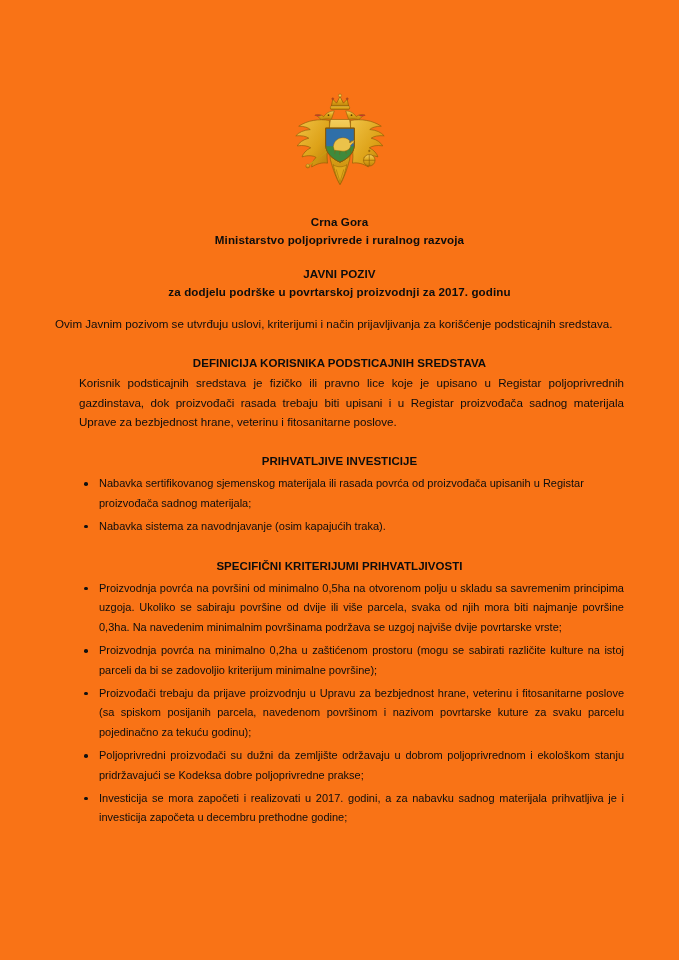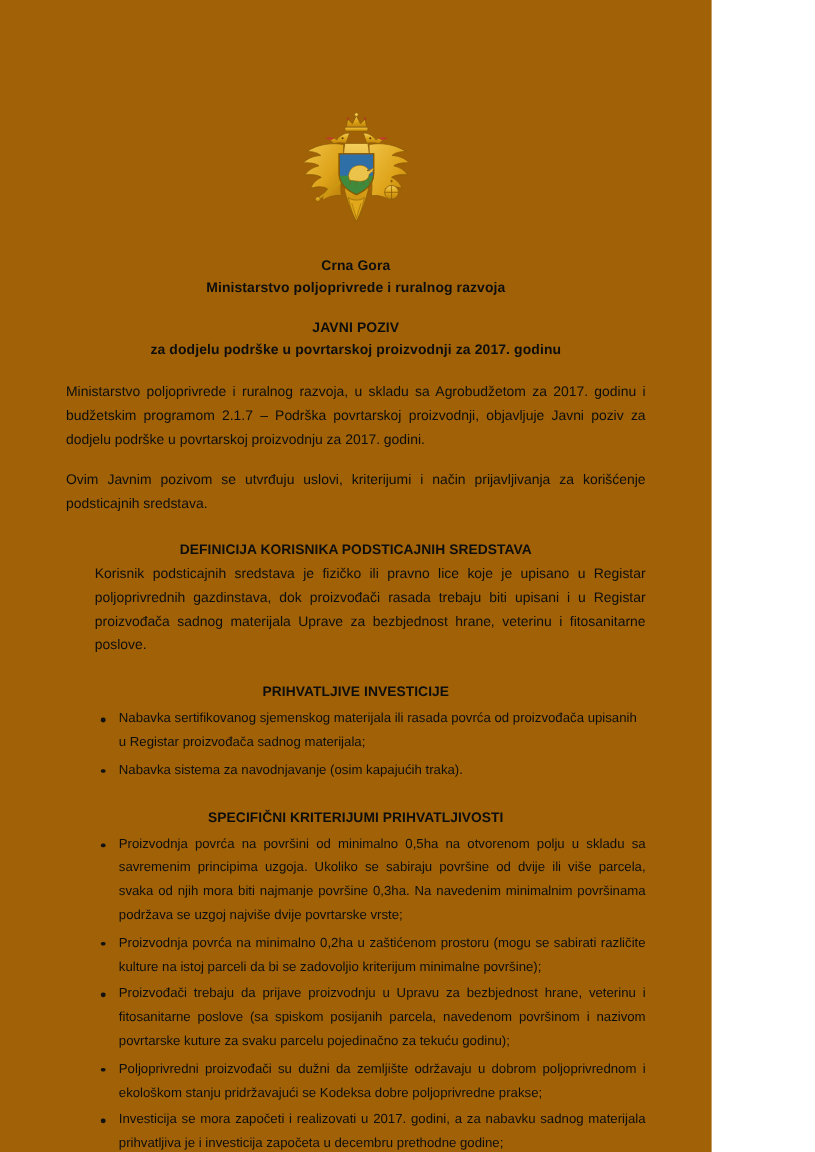--- a/index.html
+++ b/index.html
@@ -12,25 +12,25 @@
     width: 679px;
     height: 960px;
     overflow: hidden;
     font-family: "Liberation Sans", sans-serif;
     color: #0d0d0d;
     -webkit-font-smoothing: antialiased;
   }
 
   .page {
     position: relative;
-    width: 593px;
+    width: 679px;
     height: 960px;
     box-sizing: border-box;
     padding: 0 55px;
-    background: #a16207;
+    background: #f97316;
   }
 
   
   .emblem-wrap {
     padding-top: 92px;
     display: flex;
     justify-content: center;
   }
   .emblem {
     display: block;
@@ -181,21 +181,20 @@
   </div>
 
   <div class="titleblock">
     <div class="line">Crna Gora</div>
     <div class="line">Ministarstvo poljoprivrede i ruralnog razvoja</div>
     <div class="gap"></div>
     <div class="line">JAVNI POZIV</div>
     <div class="line">za dodjelu podrške u povrtarskoj proizvodnji za 2017. godinu</div>
   </div>
 
-  <p class="para">Ministarstvo poljoprivrede i ruralnog razvoja, u skladu sa Agrobudžetom za 2017. godinu i budžetskim programom 2.1.7 – Podrška povrtarskoj proizvodnji, objavljuje Javni poziv za dodjelu podrške u povrtarskoj proizvodnju za 2017. godini.</p>
   <p class="para tight">Ovim Javnim pozivom se utvrđuju uslovi, kriterijumi i način prijavljivanja za korišćenje podsticajnih sredstava.</p>
 
   <h2 class="section">DEFINICIJA KORISNIKA PODSTICAJNIH SREDSTAVA</h2>
   <p class="para">Korisnik podsticajnih sredstava je fizičko ili pravno lice koje je upisano u Registar poljoprivrednih gazdinstava, dok proizvođači rasada trebaju biti upisani i u Registar proizvođača sadnog materijala Uprave za bezbjednost hrane, veterinu i fitosanitarne poslove.</p>
 
   <h2 class="section">PRIHVATLJIVE INVESTICIJE</h2>
   <ul class="bullets nojust">
     <li>
       <span class="dot"></span>
       <span>Nabavka sertifikovanog sjemenskog materijala ili rasada povrća od proizvođača upisanih u Registar proizvođača sadnog materijala;</span>

